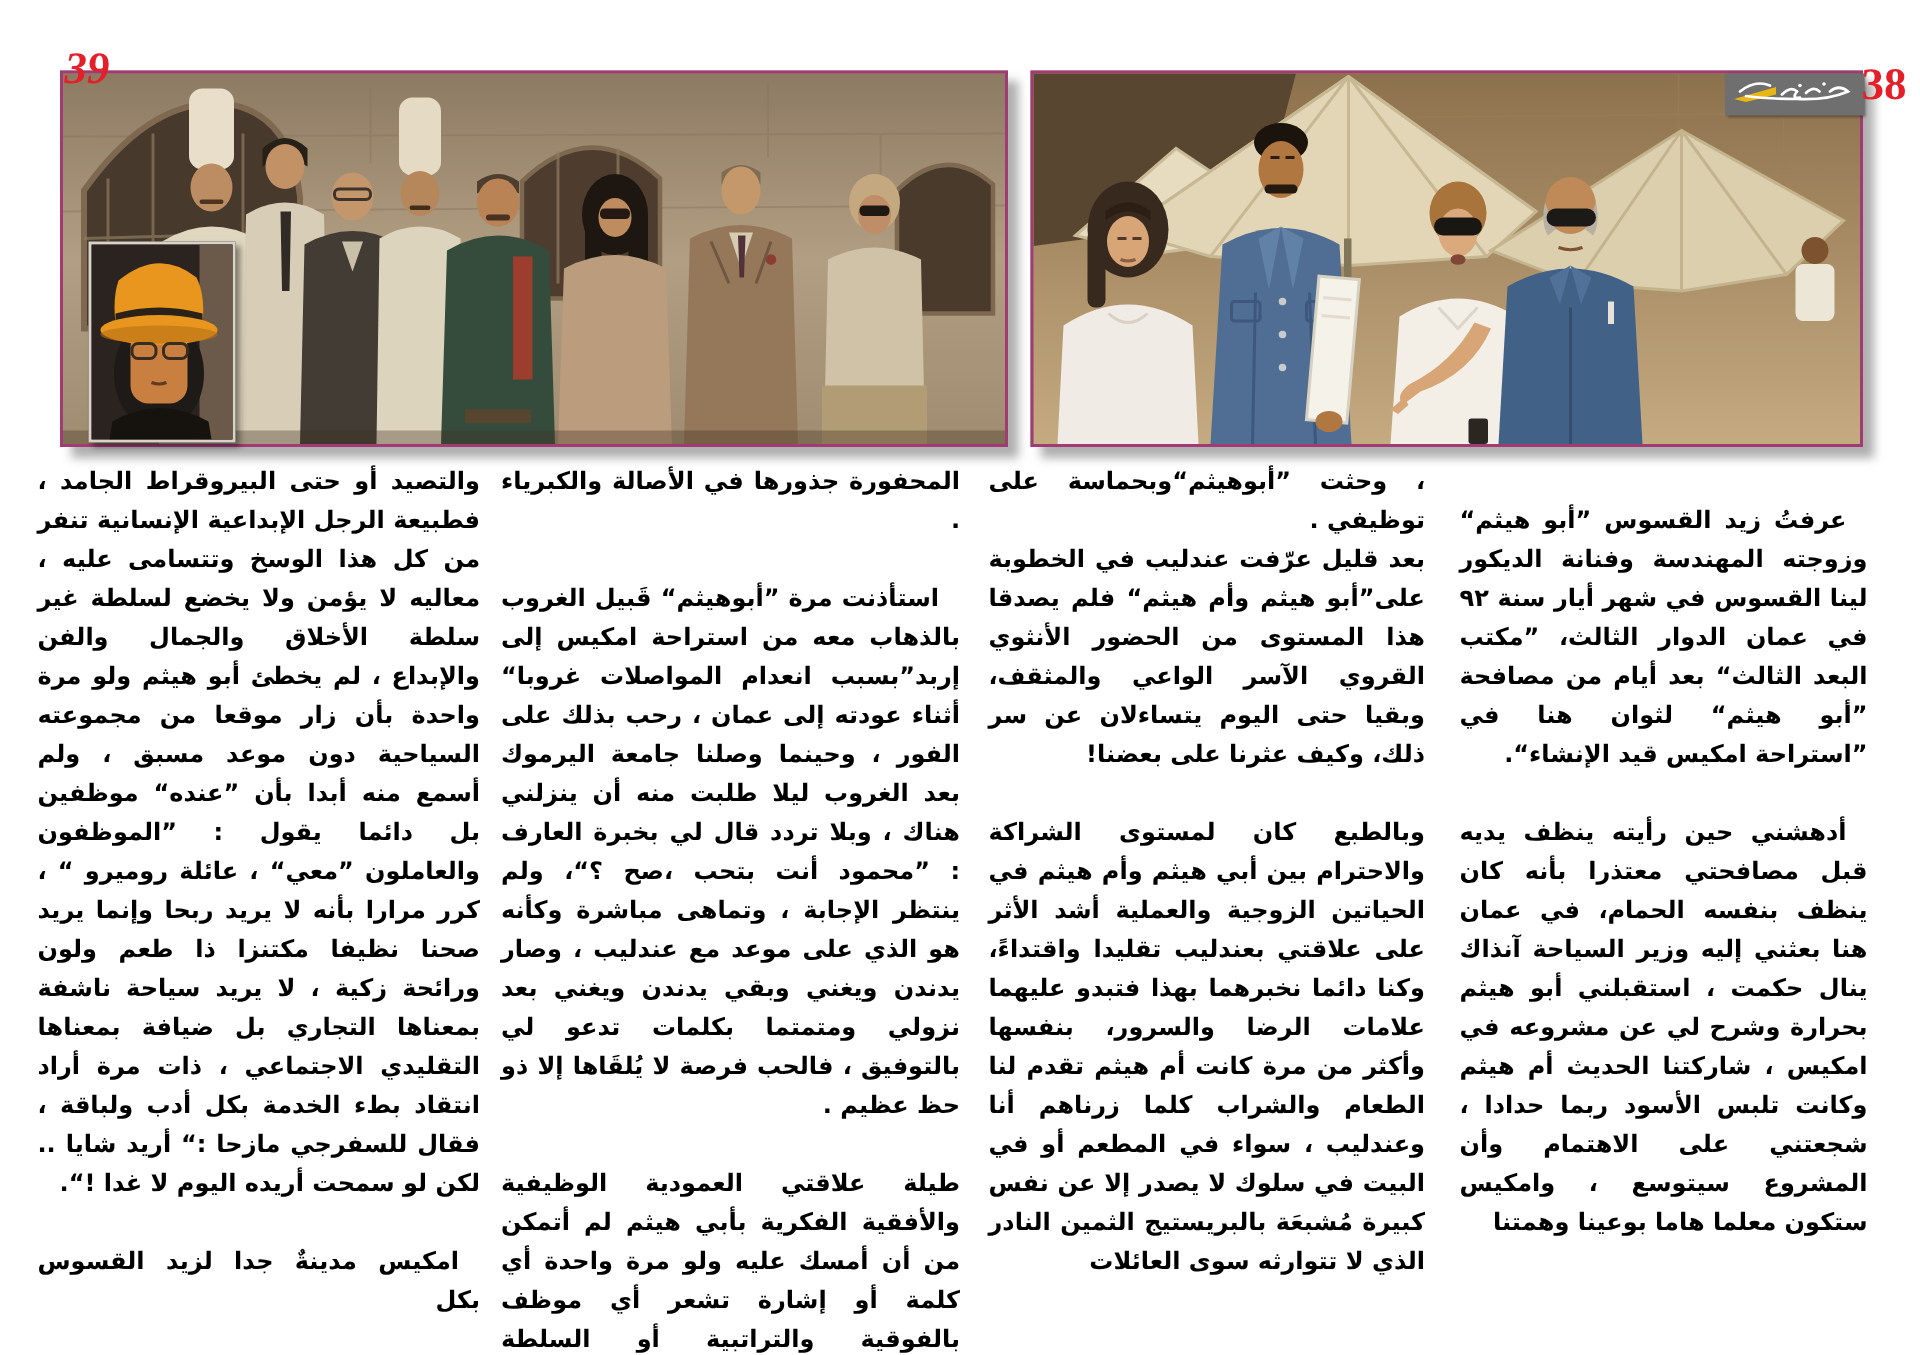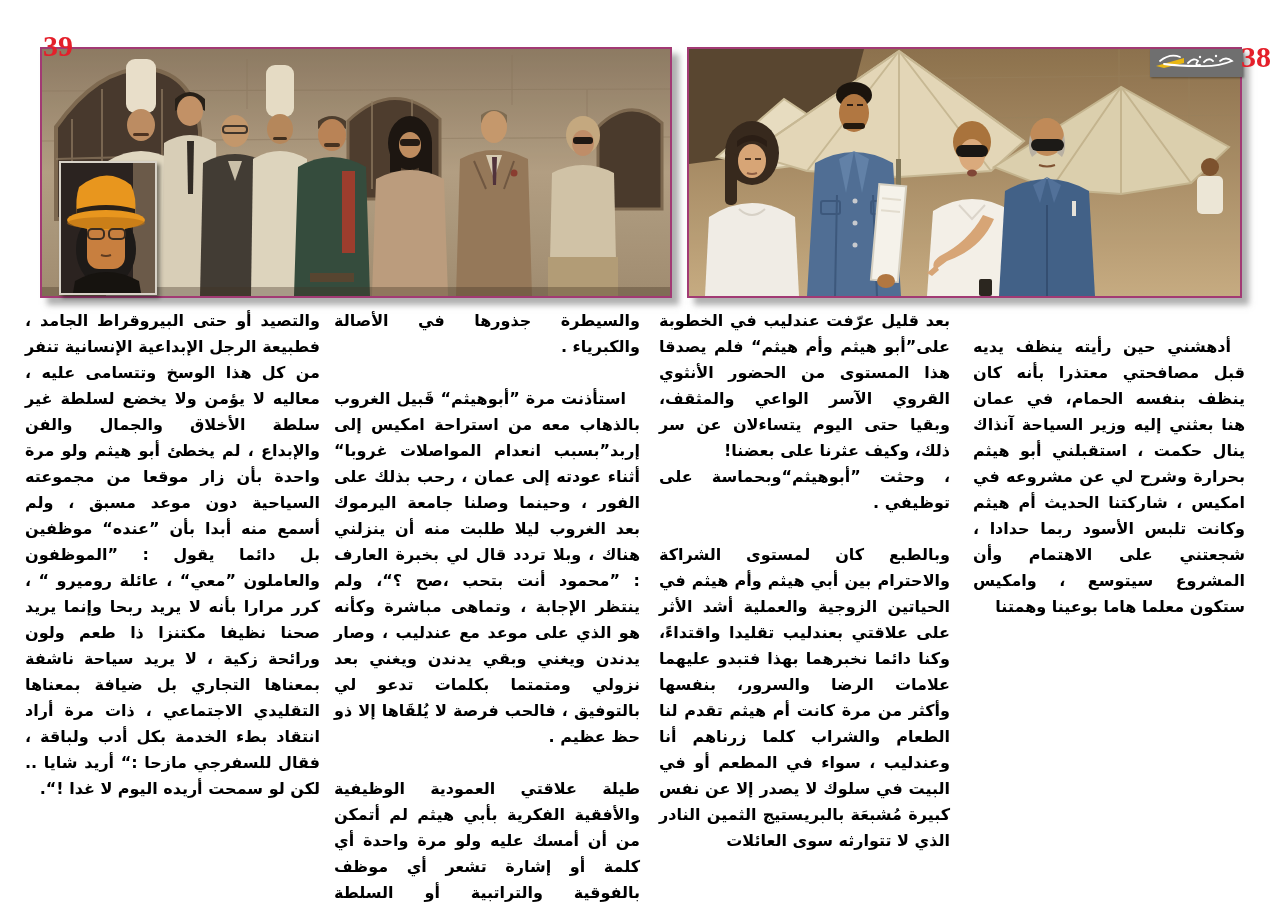--- a/index.html
+++ b/index.html
@@ -12,21 +12,21 @@
   .photo-frame svg{display:block;width:100%;height:100%;}
   #photo-left{left:40px;top:47px;width:628px;height:247px;}
   #photo-right{left:687px;top:47px;width:551px;height:247px;}
 
   .inset{position:absolute;left:17px;top:112px;width:94px;height:130px;
          border:2px solid #d8d2c8;box-shadow:3px 3px 4px rgba(0,0,0,.45);background:#2b2320;}
   .inset svg{display:block;width:100%;height:100%;}
 
   .pagenum{position:absolute;color:#e41f2a;font-weight:bold;
            font-family:"Liberation Serif",serif;font-size:30px;line-height:1;z-index:5;}
-  #pagenum-left{left:43px;top:31px;}
+  #pagenum-left{left:43px;top:31px;font-style:italic;}
   #pagenum-right{left:1241px;top:42px;}
 
   .logo{position:absolute;left:1150px;top:49px;width:93px;height:28px;
         background:#6f6f6f;z-index:4;box-shadow:1px 1px 2px rgba(0,0,0,.4);}
   .logo svg{display:block;width:100%;height:100%;}
 
   
   .col{position:absolute;top:308px;direction:rtl;text-align:justify;
        font-weight:bold;color:#000;font-size:16px;line-height:26px;}
   .col p{margin:0;}
@@ -252,32 +252,34 @@
   <div class="logo">
     <svg viewBox="0 0 93 28">
       <polygon points="6,17 34,9 34,14 14,19" fill="#e9b713"></polygon>
       <path d="M10,12 Q20,4 30,8 M38,14 q6,-6 10,-2 q-4,5 2,4 M54,13 q5,-5 9,-1 M70,12 q6,-5 12,0 q-14,6 -34,5 q-20,0 -34,-2" stroke="#ffffff" stroke-width="1.8" fill="none" stroke-linecap="round"></path>
       <circle cx="50" cy="8" r="1.2" fill="#fff"></circle>
         <circle cx="66" cy="7" r="1.2" fill="#fff"></circle>
     </svg>
   </div>
 
   <div class="col" id="col-a">
+    <p class="gap indent">عرفتُ زيد القسوس ”أبو هيثم“ وزوجته المهندسة وفنانة الديكور لينا القسوس في شهر أيار سنة ٩٢ في عمان الدوار الثالث، ”مكتب البعد الثالث“ بعد أيام من مصافحة ”أبو هيثم“ لثوان هنا في ”استراحة امكيس قيد الإنشاء“.</p>
     <p class="gap indent">أدهشني حين رأيته ينظف يديه قبل مصافحتي معتذرا بأنه كان ينظف بنفسه الحمام، في عمان هنا بعثني إليه وزير السياحة آنذاك ينال حكمت ، استقبلني أبو هيثم بحرارة وشرح لي عن مشروعه في امكيس ، شاركتنا الحديث أم هيثم وكانت تلبس الأسود ربما حدادا ، شجعتني على الاهتمام وأن المشروع سيتوسع ، وامكيس ستكون معلما هاما بوعينا وهمتنا</p>
   </div>
 
   <div class="col" id="col-b">
+    <p>، وحثت  ”أبوهيثم“وبحماسة على توظيفي .</p>
     <p>بعد قليل عرّفت عندليب في الخطوبة على”أبو هيثم وأم هيثم“ فلم يصدقا هذا المستوى من الحضور الأنثوي القروي الآسر الواعي والمثقف، وبقيا حتى اليوم يتساءلان عن سر ذلك، وكيف عثرنا على بعضنا!</p>
-    <p>، وحثت  ”أبوهيثم“وبحماسة على توظيفي .</p>
     <p class="gap">وبالطبع كان لمستوى الشراكة والاحترام بين أبي هيثم وأم هيثم في الحياتين الزوجية والعملية  أشد الأثر على علاقتي بعندليب تقليدا واقتداءً، وكنا دائما نخبرهما بهذا فتبدو عليهما علامات الرضا والسرور، بنفسها وأكثر من مرة كانت أم هيثم تقدم لنا الطعام والشراب كلما زرناهم أنا وعندليب ، سواء في المطعم أو في البيت في سلوك لا يصدر إلا عن نفس كبيرة مُشبعَة بالبريستيج الثمين النادر الذي لا تتوارثه سوى العائلات</p>
   </div>
 
   <div class="col" id="col-c">
-    <p>والسيطرة جذورها في الأصالة والكبرياء .</p>
+    <p>المحفورة جذورها في الأصالة والكبرياء .</p>
     <p class="gap indent">استأذنت مرة ”أبوهيثم“ قَبيل الغروب بالذهاب معه من استراحة امكيس إلى إربد”بسبب انعدام المواصلات غروبا“ أثناء عودته إلى عمان ، رحب بذلك على الفور ، وحينما وصلنا جامعة اليرموك بعد الغروب ليلا طلبت منه أن ينزلني هناك ، وبلا تردد قال لي بخبرة العارف : ”محمود أنت بتحب ،صح ؟“، ولم ينتظر الإجابة ، وتماهى مباشرة وكأنه هو الذي على موعد مع عندليب ، وصار يدندن ويغني وبقي يدندن ويغني بعد نزولي ومتمتما بكلمات تدعو لي بالتوفيق ، فالحب فرصة لا يُلقَاها إلا ذو حظ عظيم .</p>
     <p class="gap">طيلة علاقتي العمودية الوظيفية والأفقية الفكرية بأبي هيثم لم أتمكن من أن أمسك عليه ولو مرة واحدة أي كلمة أو إشارة تشعر  أي موظف بالفوقية والتراتبية أو السلطة والسيطرة أو الرقابة والتفتيش</p>
   </div>
 
   <div class="col" id="col-d">
     <p>والتصيد أو حتى البيروقراط الجامد ، فطبيعة الرجل الإبداعية الإنسانية تنفر من كل هذا الوسخ وتتسامى عليه ، معاليه لا يؤمن ولا يخضع لسلطة غير سلطة الأخلاق والجمال والفن والإبداع ، لم يخطئ أبو هيثم ولو مرة واحدة بأن زار موقعا من مجموعته السياحية دون موعد مسبق ، ولم أسمع منه أبدا بأن ”عنده“ موظفين بل دائما يقول : ”الموظفون والعاملون ”معي“ ، عائلة روميرو “ ، كرر مرارا بأنه لا يريد ربحا وإنما يريد صحنا نظيفا مكتنزا ذا طعم ولون ورائحة زكية ، لا يريد سياحة ناشفة بمعناها التجاري بل ضيافة بمعناها التقليدي الاجتماعي ،  ذات مرة أراد انتقاد بطء الخدمة بكل أدب ولباقة ، فقال للسفرجي مازحا :“ أريد شايا .. لكن لو سمحت أريده اليوم لا غدا !“.</p>
+    <p class="gap indent">امكيس مدينةٌ جدا لزيد القسوس بكل</p>
   </div>
 
 </div>
 
 </body></html>

